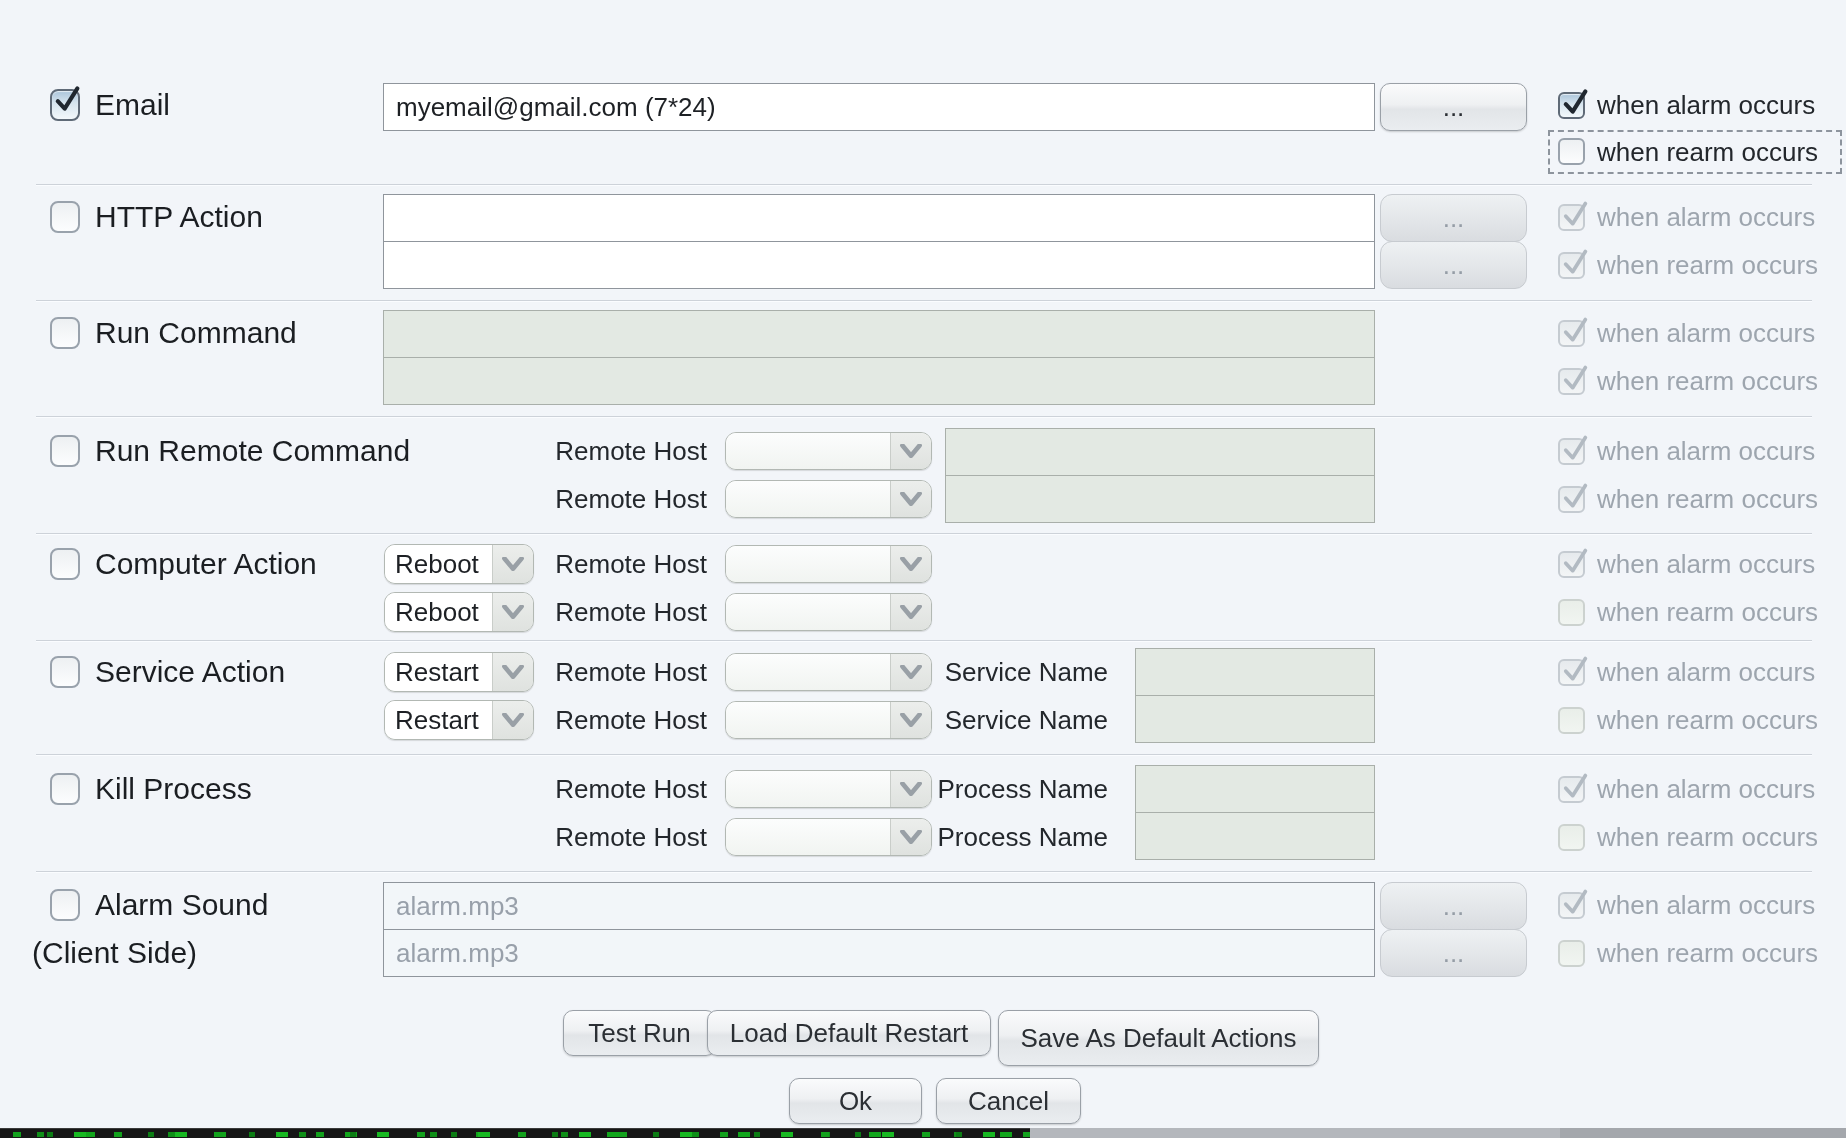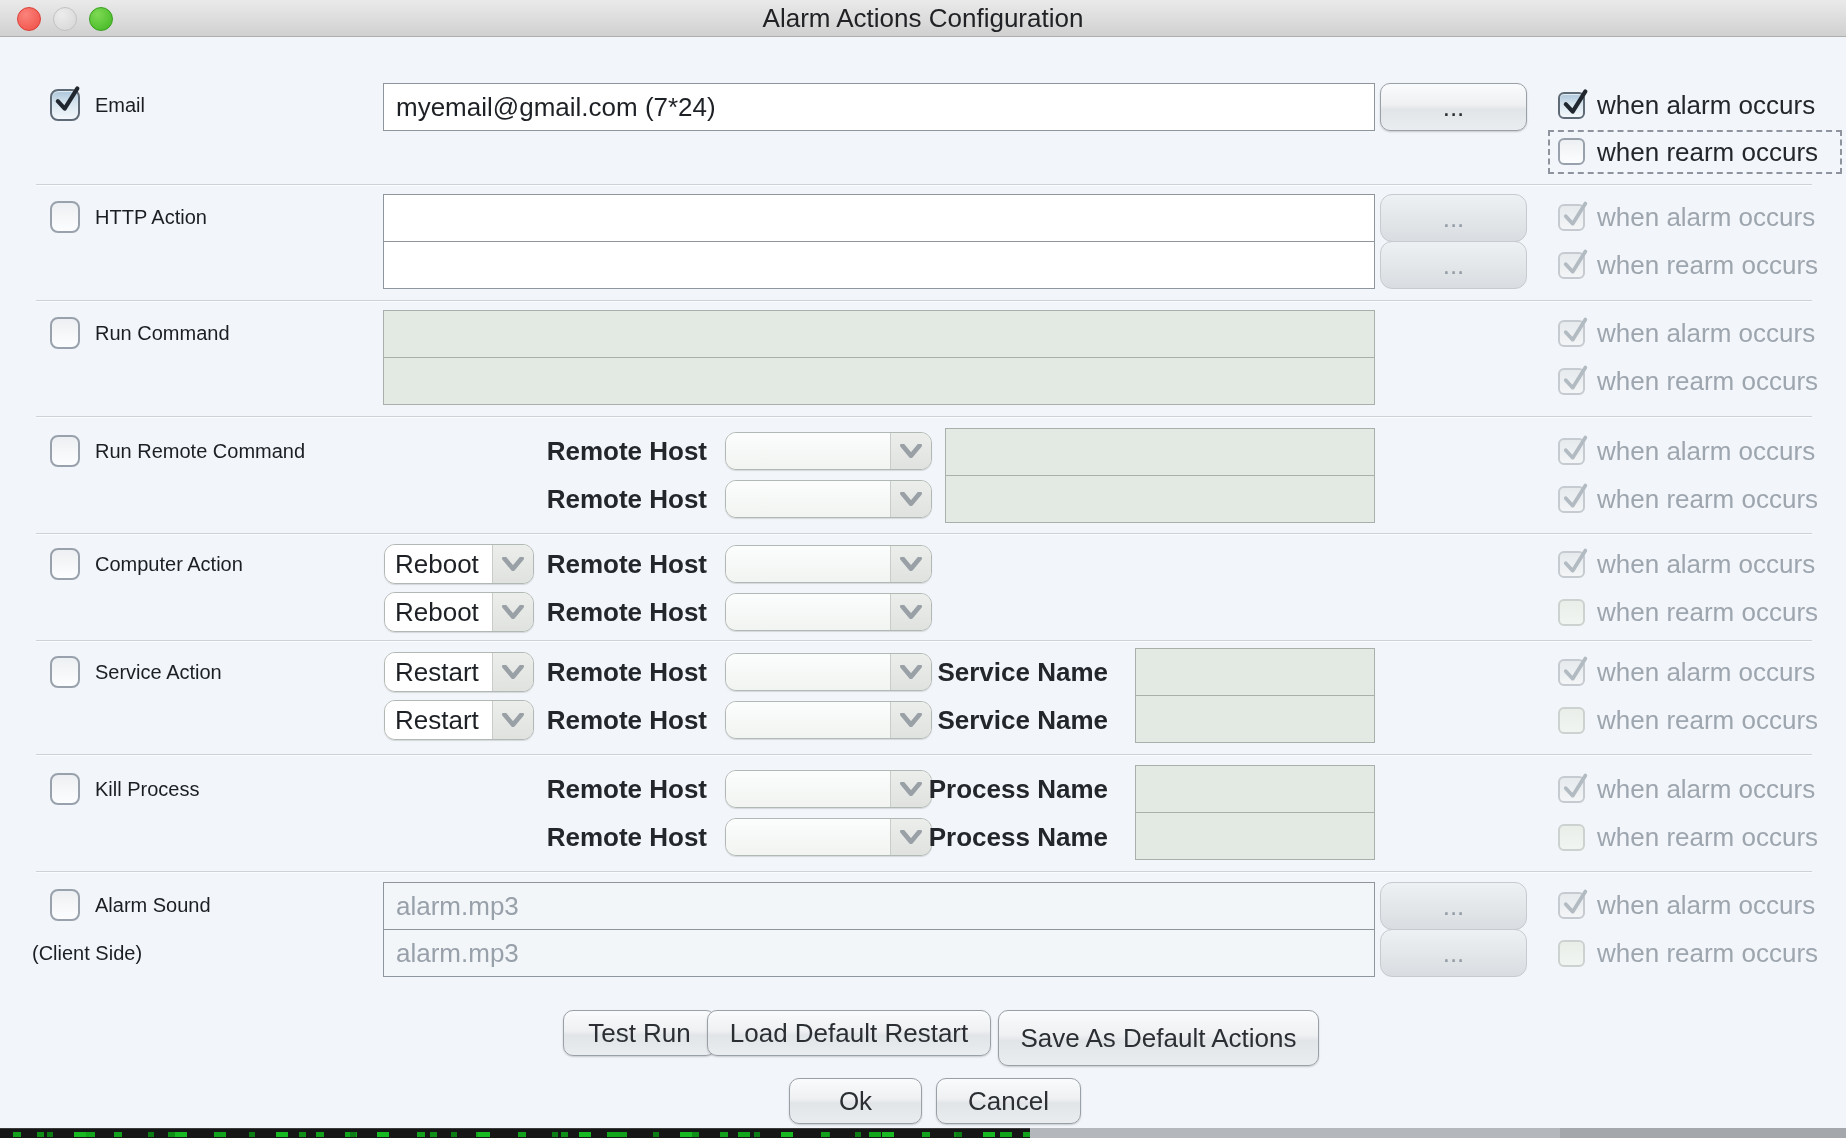--- a/index.html
+++ b/index.html
@@ -16,25 +16,25 @@
   .light{position:absolute;top:7px;width:22px;height:22px;border-radius:50%;}
   .light.red{left:17px;background:radial-gradient(circle at 35% 30%,#fb837b,#ef4d43);border:1px solid #da3e36;}
   .light.gray{left:53px;background:radial-gradient(circle at 35% 30%,#ececec,#d5d5d5);border:1px solid #c2c2c2;}
   .light.green{left:89px;background:radial-gradient(circle at 35% 30%,#7ed953,#3fb621);border:1px solid #36a01c;}
 
   
   .sep{position:absolute;left:36px;width:1776px;height:0;
     border-top:1px solid #cdd2d9;border-bottom:1px solid #fafcff;}
 
   
-  .slabel{position:absolute;font-size:20px;color:#1b1e22;transform:translateY(-50%);white-space:nowrap;}
+  .slabel{position:absolute;font-size:30px;color:#1b1e22;transform:translateY(-50%);white-space:nowrap;}
   .rlabel{position:absolute;font-size:26px;color:#23272c;transform:translateY(-50%);white-space:nowrap;}
   .rlabel.dis{color:#9da5ae;}
   .plabel{position:absolute;font-size:26px;color:#23272c;transform:translateY(-50%);
-    text-align:right;white-space:nowrap;font-weight:bold;}
+    text-align:right;white-space:nowrap;}
 
   
   .cb{position:absolute;width:27px;height:27px;border-radius:6px;box-sizing:border-box;}
   .cb.big{width:30px;height:32px;border-radius:8px;}
   .cb.on{background:linear-gradient(180deg,#aac4da 0%,#d6e4ee 42%,#f3f8fb 100%);
     border:2px solid #5f6a77;box-shadow:inset 0 1px 1px rgba(255,255,255,.7);}
   .cb.off{background:linear-gradient(180deg,#edf0f2 0%,#fcfdfe 100%);
     border:2px solid #99a2ac;}
   .cb.dison{background:linear-gradient(180deg,#e6eaed 0%,#f3f5f6 100%);
     border:2px solid #c5cbd1;}
@@ -83,26 +83,20 @@
     background:
      repeating-linear-gradient(90deg,transparent 0 13px,#13a11d 13px 21px,transparent 21px 47px,#0c7d14 47px 53px,transparent 53px 74px,#18b822 74px 86px,transparent 86px 101px),
      repeating-linear-gradient(90deg,transparent 0 37px,#0f8f18 37px 44px,transparent 44px 83px,#12a51c 83px 95px,transparent 95px 131px);}
   .strip-right{position:absolute;left:1560px;top:0;width:286px;height:10px;background:#a4a7ac;}
 </style>
 </head>
 <body>
 
 <div class="window">
 
-  <div class="titlebar">
-    <span class="light red"></span>
-    <span class="light gray"></span>
-    <span class="light green"></span>
-    <span class="title">Alarm Actions Configuration</span>
-  </div>
 
   <div class="sep" style="top:184px"></div>
   <div class="sep" style="top:300px"></div>
   <div class="sep" style="top:416px"></div>
   <div class="sep" style="top:533px"></div>
   <div class="sep" style="top:640px"></div>
   <div class="sep" style="top:754px"></div>
   <div class="sep" style="top:871px"></div>
 
   <span class="cb big on" style="left:50px;top:89px">

